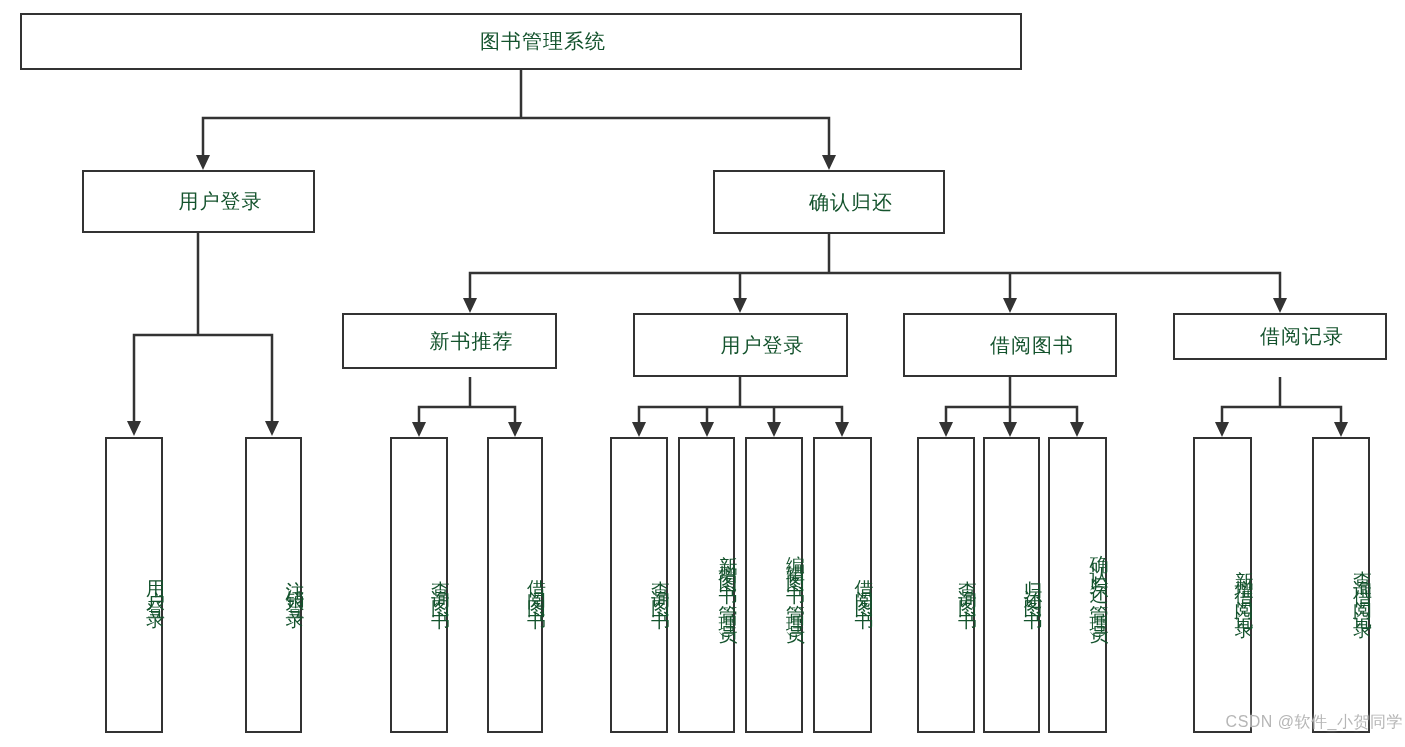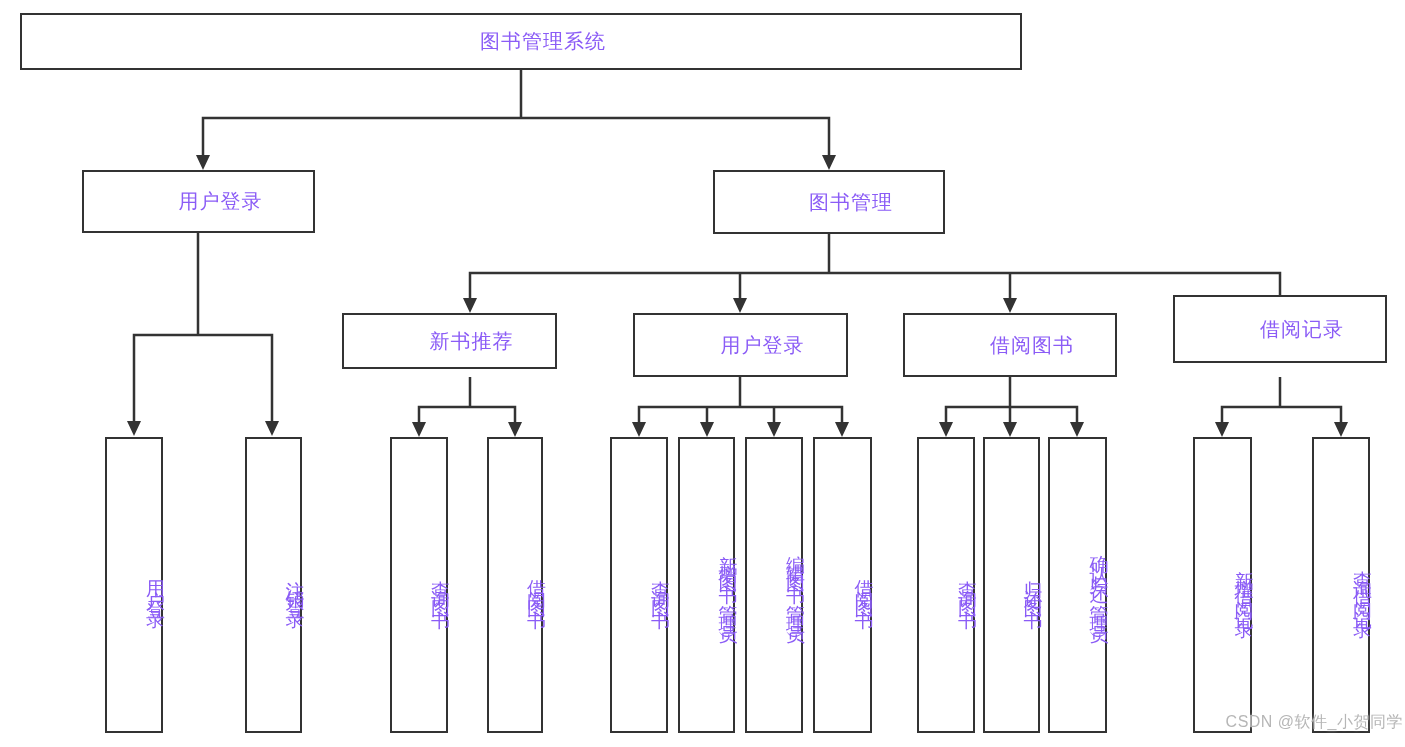--- a/index.html
+++ b/index.html
@@ -3,21 +3,21 @@
 <meta charset="utf-8">
 <style>
   html,body{margin:0;padding:0;background:#fff;}
   .canvas{
     position:relative;width:1405px;height:747px;background:#ffffff;overflow:hidden;
     font-family:"Liberation Sans","DejaVu Sans",sans-serif;
   }
   .wires{position:absolute;left:0;top:0;pointer-events:none;}
   .node{
     position:absolute;box-sizing:border-box;border:2.5px solid #333333;background:#ffffff;
-    display:flex;align-items:center;justify-content:center;color:#8b5cf6;padding-left:44px;
+    display:flex;align-items:center;justify-content:center;color:#14532d;padding-left:44px;
   }
   .hbox{font-size:20px;letter-spacing:1px;white-space:nowrap;}
   .vbox{
     writing-mode:vertical-rl;text-orientation:mixed;
     font-size:19px;letter-spacing:10px;line-height:1;
   }
   .watermark{
     position:absolute;top:712px;right:2px;z-index:5;
     font-size:16px;color:rgba(178,178,178,0.95);letter-spacing:0.5px;white-space:nowrap;
     text-shadow:0 0 3px rgba(255,255,255,0.9);
@@ -57,26 +57,26 @@
       <polygon points="1003,422 1017,422 1010,437"></polygon>
       <polygon points="1070,422 1084,422 1077,437"></polygon>
       <polygon points="1215,422 1229,422 1222,437"></polygon>
       <polygon points="1334,422 1348,422 1341,437"></polygon>
     </g>
   </svg>
 
   <div class="node hbox" style="left:20px;top:13px;width:1002px;height:57px">图书管理系统</div>
 
   <div class="node hbox" style="left:82px;top:170px;width:233px;height:63px">用户登录</div>
-  <div class="node hbox" style="left:713px;top:170px;width:232px;height:64px">图书管理</div>
+  <div class="node hbox" style="left:713px;top:170px;width:232px;height:64px">确认归还</div>
 
   <div class="node hbox" style="left:342px;top:313px;width:215px;height:56px">新书推荐</div>
   <div class="node hbox" style="left:633px;top:313px;width:215px;height:64px">用户登录</div>
   <div class="node hbox" style="left:903px;top:313px;width:214px;height:64px">借阅图书</div>
-  <div class="node hbox" style="left:1173px;top:295px;width:214px;height:68px">借阅记录</div>
+  <div class="node hbox" style="left:1173px;top:313px;width:214px;height:47px">借阅记录</div>
 
   <div class="node vbox" style="left:105px;top:437px;width:58px;height:296px">用户登录</div>
   <div class="node vbox" style="left:245px;top:437px;width:57px;height:296px">注销登录</div>
 
   <div class="node vbox" style="left:390px;top:437px;width:58px;height:296px">查询图书</div>
   <div class="node vbox" style="left:487px;top:437px;width:56px;height:296px">借阅图书</div>
 
   <div class="node vbox" style="left:610px;top:437px;width:58px;height:296px">查询图书</div>
   <div class="node vbox" style="left:678px;top:437px;width:57px;height:296px">新增图书（管理员）</div>
   <div class="node vbox" style="left:745px;top:437px;width:58px;height:296px">编辑图书（管理员）</div>

